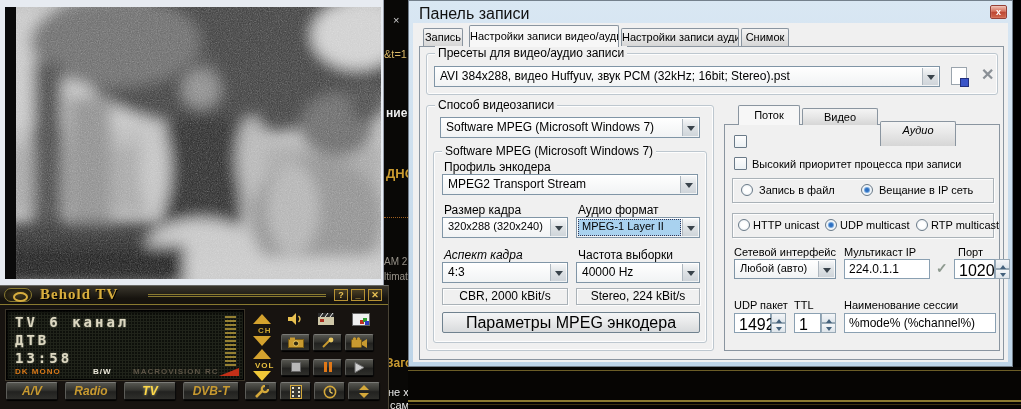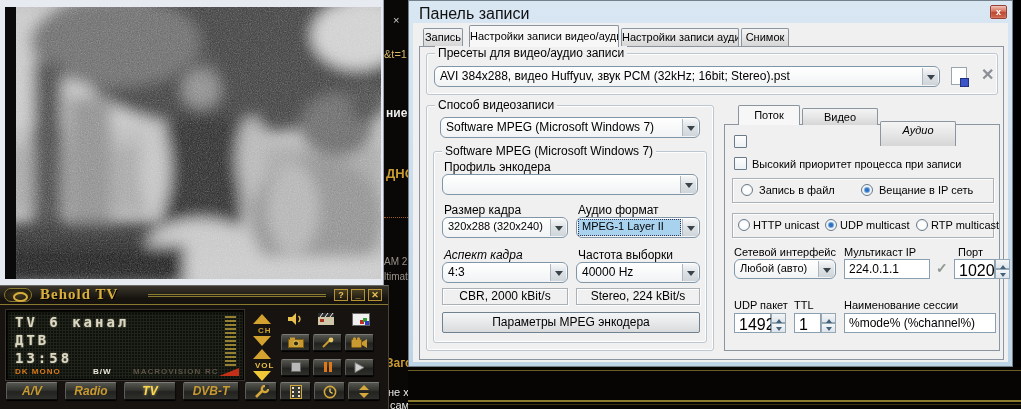--- a/index.html
+++ b/index.html
@@ -40,34 +40,34 @@
   #tabpage { position:absolute; left:6px; top:23px; width:585px; height:314px; background:#f0f0f0;
     border:1px solid #8a95a0; z-index:3; }
 
   .group { position:absolute; border:1px solid #bdc7cf; border-radius:3px;
     box-shadow:inset 0 0 0 1px #fdfdfd; }
   .group > .glabel { position:absolute; top:-8px; left:8px; background:#f0f0f0; padding:0 3px; font-size:12px; white-space:nowrap; }
 
   .lbl { position:absolute; font-size:12px; white-space:nowrap; }
   .lbl-s { position:absolute; font-size:11px; white-space:nowrap; }
 
-  .combo { position:absolute; height:21px; border:1px solid #8095a6; border-radius:6px;
+  .combo { position:absolute; height:21px; border:1px solid #8095a6; border-radius:0;
     background:linear-gradient(#fff,#f1f3f4); overflow:hidden; }
   .combo .fill { position:absolute; left:1px; top:1px; bottom:1px; right:18px; }
   .combo.focused .fill { background:#a9d2ef; outline:1px dotted #335; outline-offset:-1px; }
   .combo .txt { position:absolute; left:5px; top:2px; font-size:12px; white-space:nowrap; z-index:2; }
   .combo .btn { position:absolute; right:1px; top:1px; bottom:1px; width:16px;
     background:linear-gradient(#f6f7f8,#dfe3e6 45%,#cfd5da); border-left:1px solid #aeb7bf; }
   .combo .btn::after { content:""; position:absolute; left:4px; top:7px; border:4px solid transparent; border-top:5px solid #39434b; }
 
   .etched { position:absolute; border:1px solid #aab2b8; box-shadow:inset 1px 1px 0 #fdfdfd,1px 1px 0 #fdfdfd; }
   .panel-val { text-align:center; font-size:12px; line-height:15px; }
 
   .pushbtn { position:absolute; border:1px solid #70828f; border-radius:2px;
-    background:linear-gradient(#f4f5f6,#e9eaeb 45%,#d8dadc); text-align:center; font-size:12px; }
+    background:linear-gradient(#f4f5f6,#e9eaeb 45%,#d8dadc); text-align:center; font-size:16px; }
 
   .checkbox { position:absolute; width:13px; height:13px; background:linear-gradient(#fdfdfd,#ecf1f4);
     border:1px solid #6a7a88; border-radius:1px; }
   .radio { position:absolute; width:12px; height:12px; border:1px solid #6a7a88; border-radius:50%;
     background:radial-gradient(#fff 40%,#dfe8ee); }
   .radio .dot { position:absolute; left:3px; top:3px; width:4px; height:4px; border-radius:50%;
     background:#2d6fc2; box-shadow:0 0 1px 1px #5f99d8; }
 
   .input { position:absolute; height:20px; border:1px solid #8aa0b2; background:#fff; font-size:12px;
     padding:2px 4px; white-space:nowrap; overflow:hidden; }
@@ -226,20 +226,21 @@
         <div class="txt">Software MPEG (Microsoft Windows 7)</div>
         <div class="btn"></div>
       </div>
 
       <div class="group" style="left:13px;top:104px;width:274px;height:192px;">
         <div class="glabel">Software MPEG (Microsoft Windows 7)</div>
       </div>
       <div class="lbl" style="left:24px;top:113px;">Профиль энкодера</div>
       <div class="combo" style="left:22px;top:127px;width:256px;">
         <div class="fill"></div>
+        <div class="txt">MPEG2 Transport Stream</div>
         <div class="btn"></div>
       </div>
 
       <div class="lbl" style="left:24px;top:156px;">Размер кадра</div>
       <div class="lbl" style="left:158px;top:156px;">Аудио формат</div>
       <div class="combo" style="left:22px;top:170px;width:126px;">
         <div class="fill"></div>
         <div class="txt" style="font-size:11px;">320x288 (320x240)</div>
         <div class="btn"></div>
       </div>

